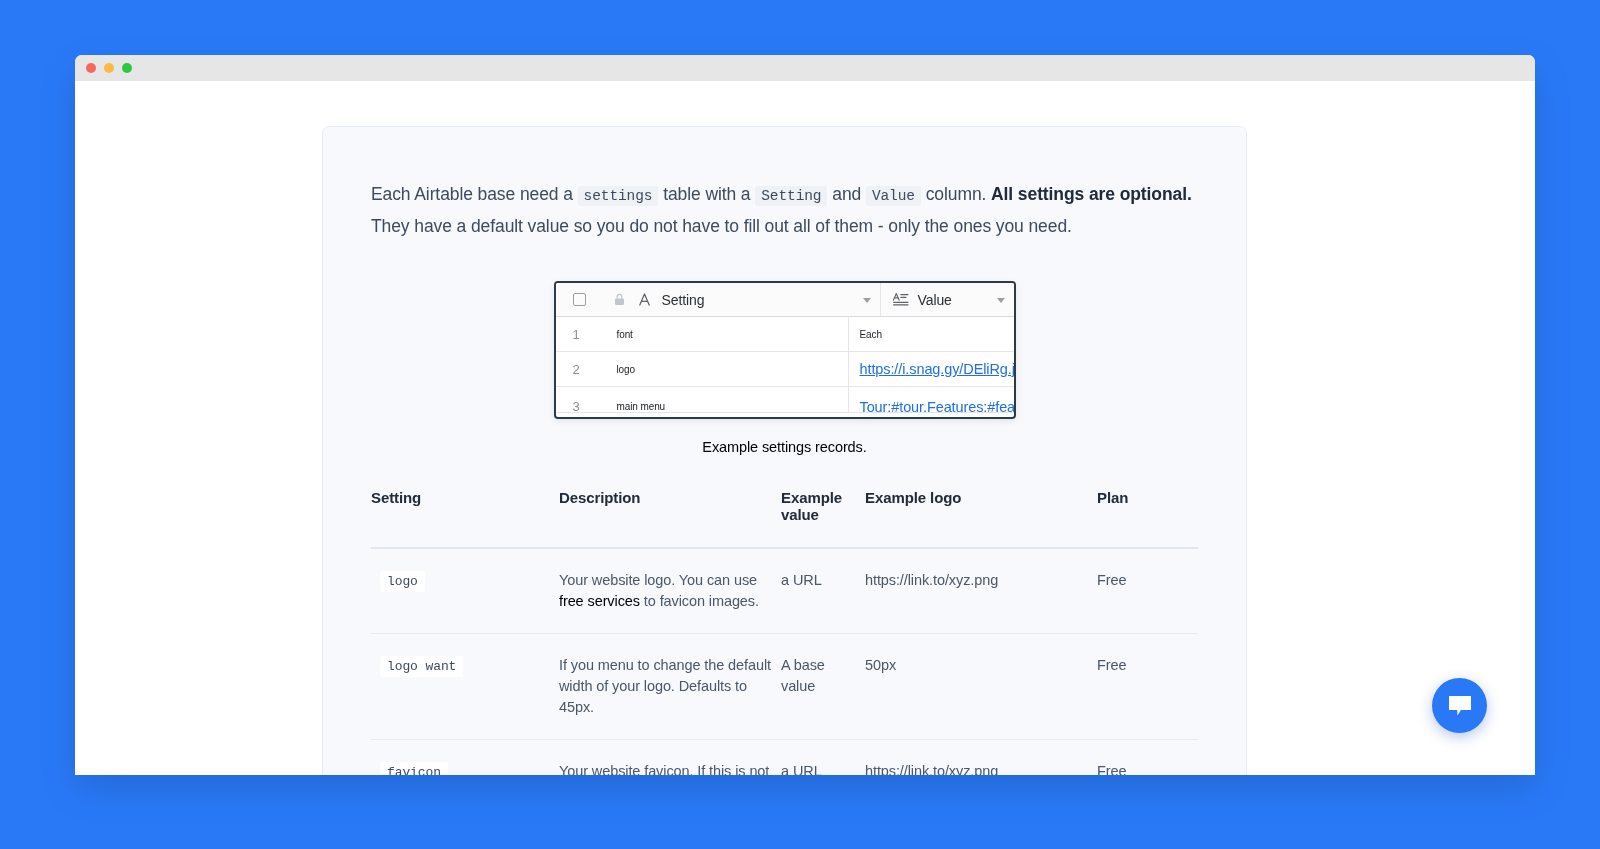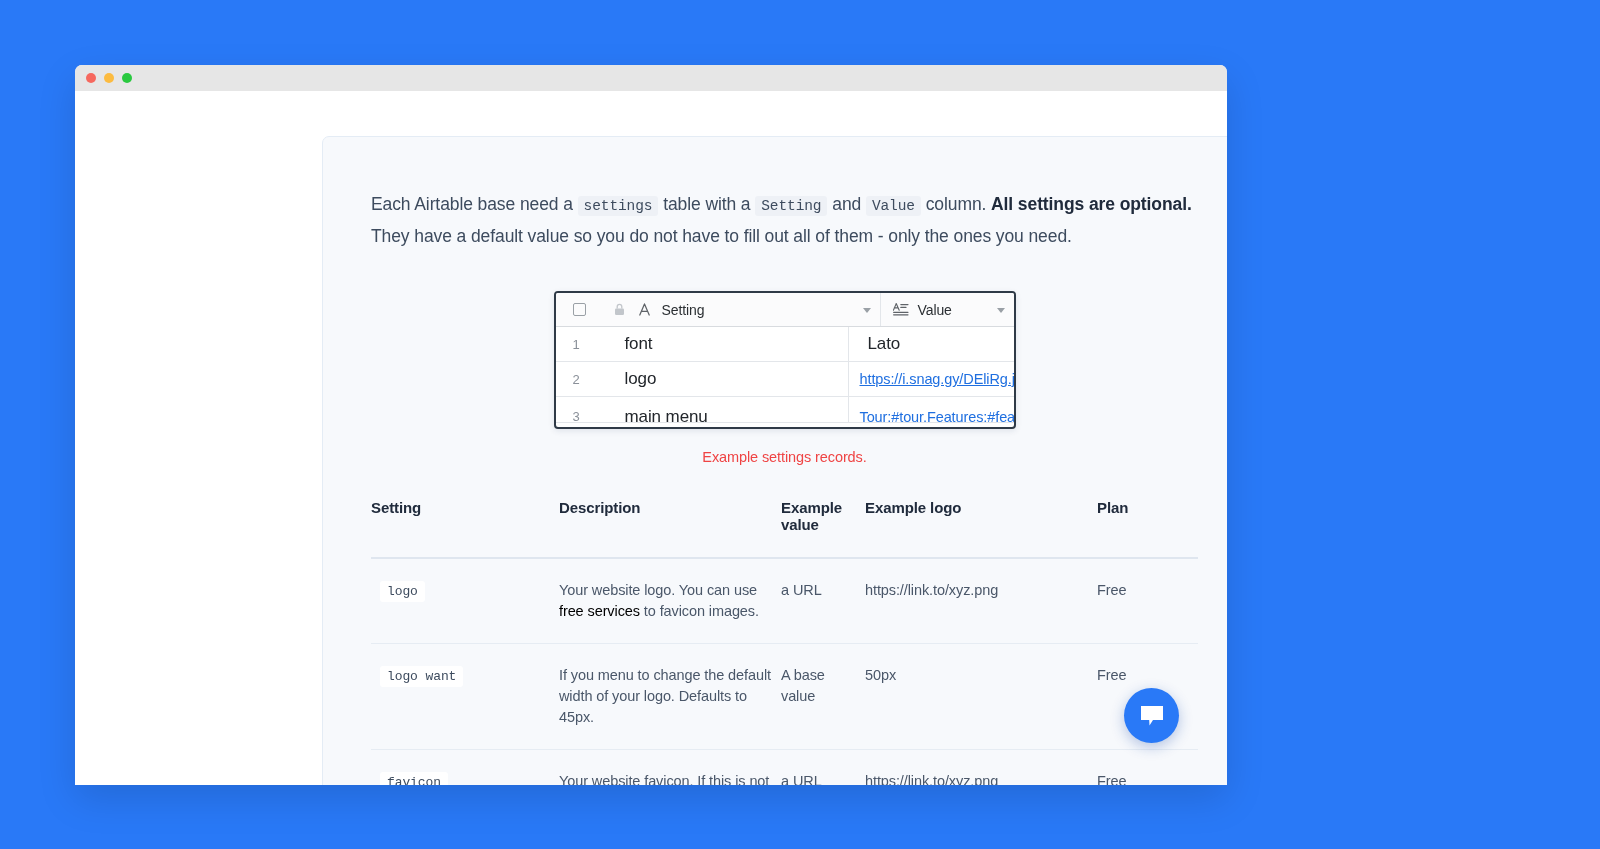--- a/index.html
+++ b/index.html
@@ -8,22 +8,22 @@
     overflow: hidden;
   }
   body {
     background: #2979f7;
     font-family: "Liberation Sans", sans-serif;
   }
 
   
   .window {
     position: absolute;
-    left: 75px; top: 65px;
-    width: 1152px; height: 720px;
+    left: 75px; top: 55px;
+    width: 1460px; height: 720px;
     background: #ffffff;
     border-radius: 7px 7px 0 0;
     overflow: hidden;
     box-shadow: 0 14px 38px rgba(0,0,0,0.13);
   }
   .titlebar {
     height: 26px;
     background: #e6e6e6;
     display: flex;
     align-items: center;
@@ -143,42 +143,41 @@
     border-top: 5px solid #9aa0a6;
   }
   .at-rownum {
     width: 48px; flex: none;
     font-size: 13px; color: #8a9099;
     display: flex; align-items: center;
     padding-left: 17px;
   }
   .at-cellpad { padding-left: 13px; }
   .at-cell-text {
-    font-size: 17px;
+    font-size: 10px;
     color: #22262b;
     white-space: nowrap;
     letter-spacing: -0.1px;
-    margin-left: 8px;
   }
   .at-cell-link {
     font-size: 14.5px;
     color: #1f6fe0;
     text-decoration: underline;
     white-space: nowrap;
     letter-spacing: -0.1px;
   }
   .at-row.clipped { height: 26px; overflow: hidden; }
   .at-row.clipped .at-cell-text,
   .at-row.clipped .at-cell-link { position: relative; top: 7px; text-align: center; }
   .at-row.clipped .at-rownum { position: relative; top: 7px; }
 
   .fig-caption {
     margin-top: 16px;
     font-size: 14.5px;
-    color: #ef4444;
+    color: #000000;
     text-align: center;
     letter-spacing: -0.1px;
   }
 
   
   .settings-table {
     width: 100%;
     margin-top: 34px;
     border-collapse: collapse;
     table-layout: fixed;
@@ -286,21 +285,21 @@
               <span class="at-caret"></span>
             </div>
           </div>
 
           <div class="at-row">
             <div class="at-rownum">1</div>
             <div class="at-c-setting at-cellpad">
               <span class="at-cell-text">font</span>
             </div>
             <div class="at-c-value">
-              <span class="at-cell-text">Lato</span>
+              <span class="at-cell-text">Each</span>
             </div>
           </div>
 
           <div class="at-row">
             <div class="at-rownum">2</div>
             <div class="at-c-setting at-cellpad">
               <span class="at-cell-text">logo</span>
             </div>
             <div class="at-c-value">
               <span class="at-cell-link">https://i.snag.gy/DEliRg.jpg</span>

